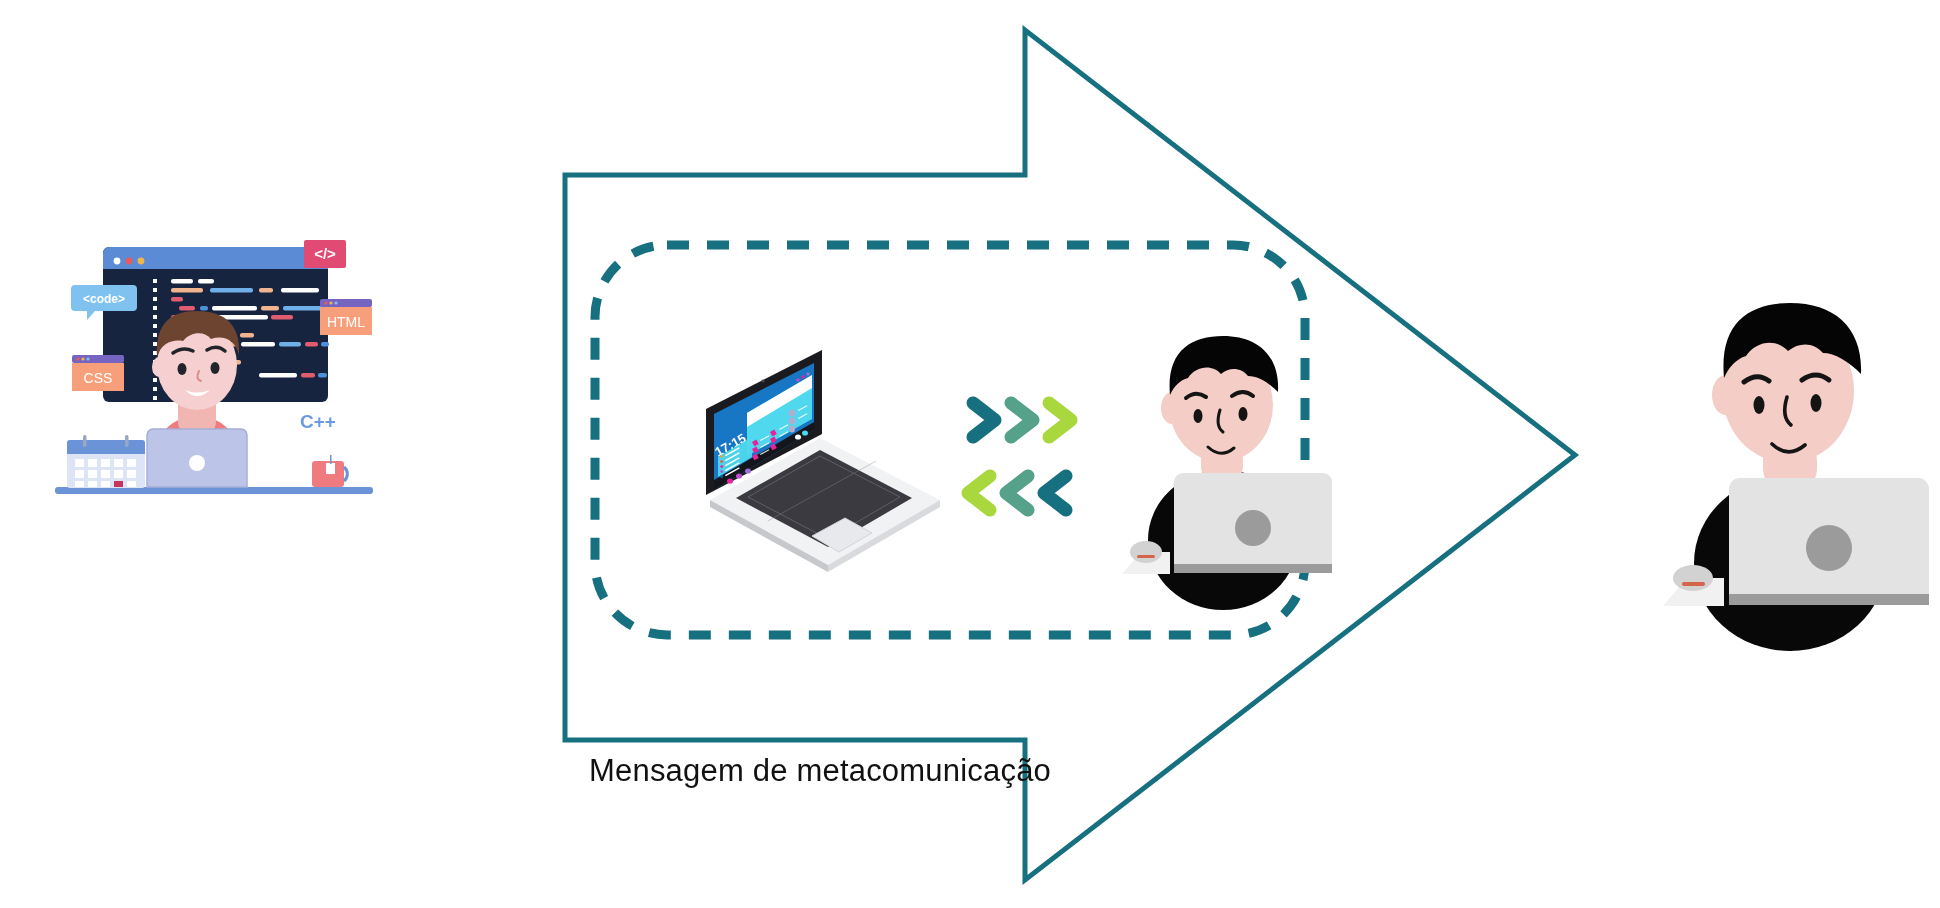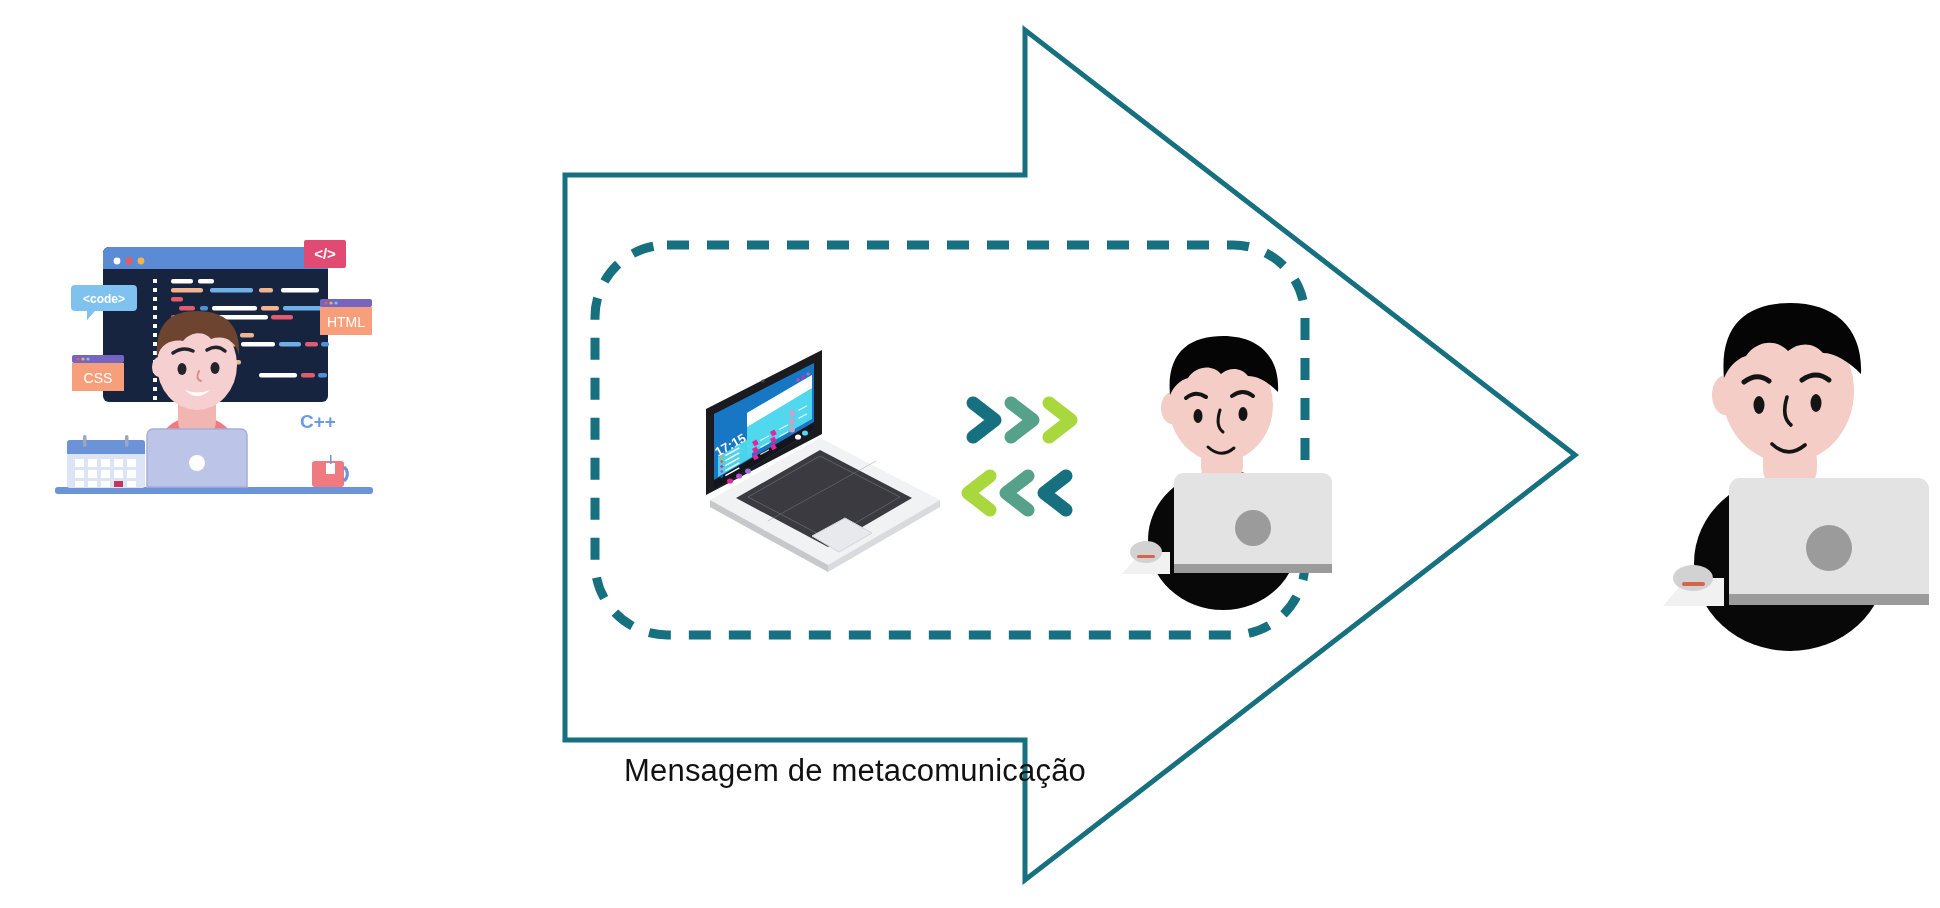--- a/index.html
+++ b/index.html
@@ -4,21 +4,21 @@
 <style>
   html,body{margin:0;padding:0;background:#ffffff;}
   body{width:1940px;height:908px;position:relative;overflow:hidden;
        font-family:"Liberation Sans",sans-serif;}
   .stage{position:absolute;left:0;top:0;width:1940px;height:908px;}
   .abs{position:absolute;}
   svg{display:block;overflow:visible;}
 
   .meta-label{
     position:absolute;
-    left:624px; top:753px;
+    left:589px; top:753px;
     font-family:"Liberation Sans",sans-serif;
     font-size:31px;
     color:#111111;
     letter-spacing:0.2px;
     white-space:nowrap;
   }
 </style>
 </head>
 <body>
 

